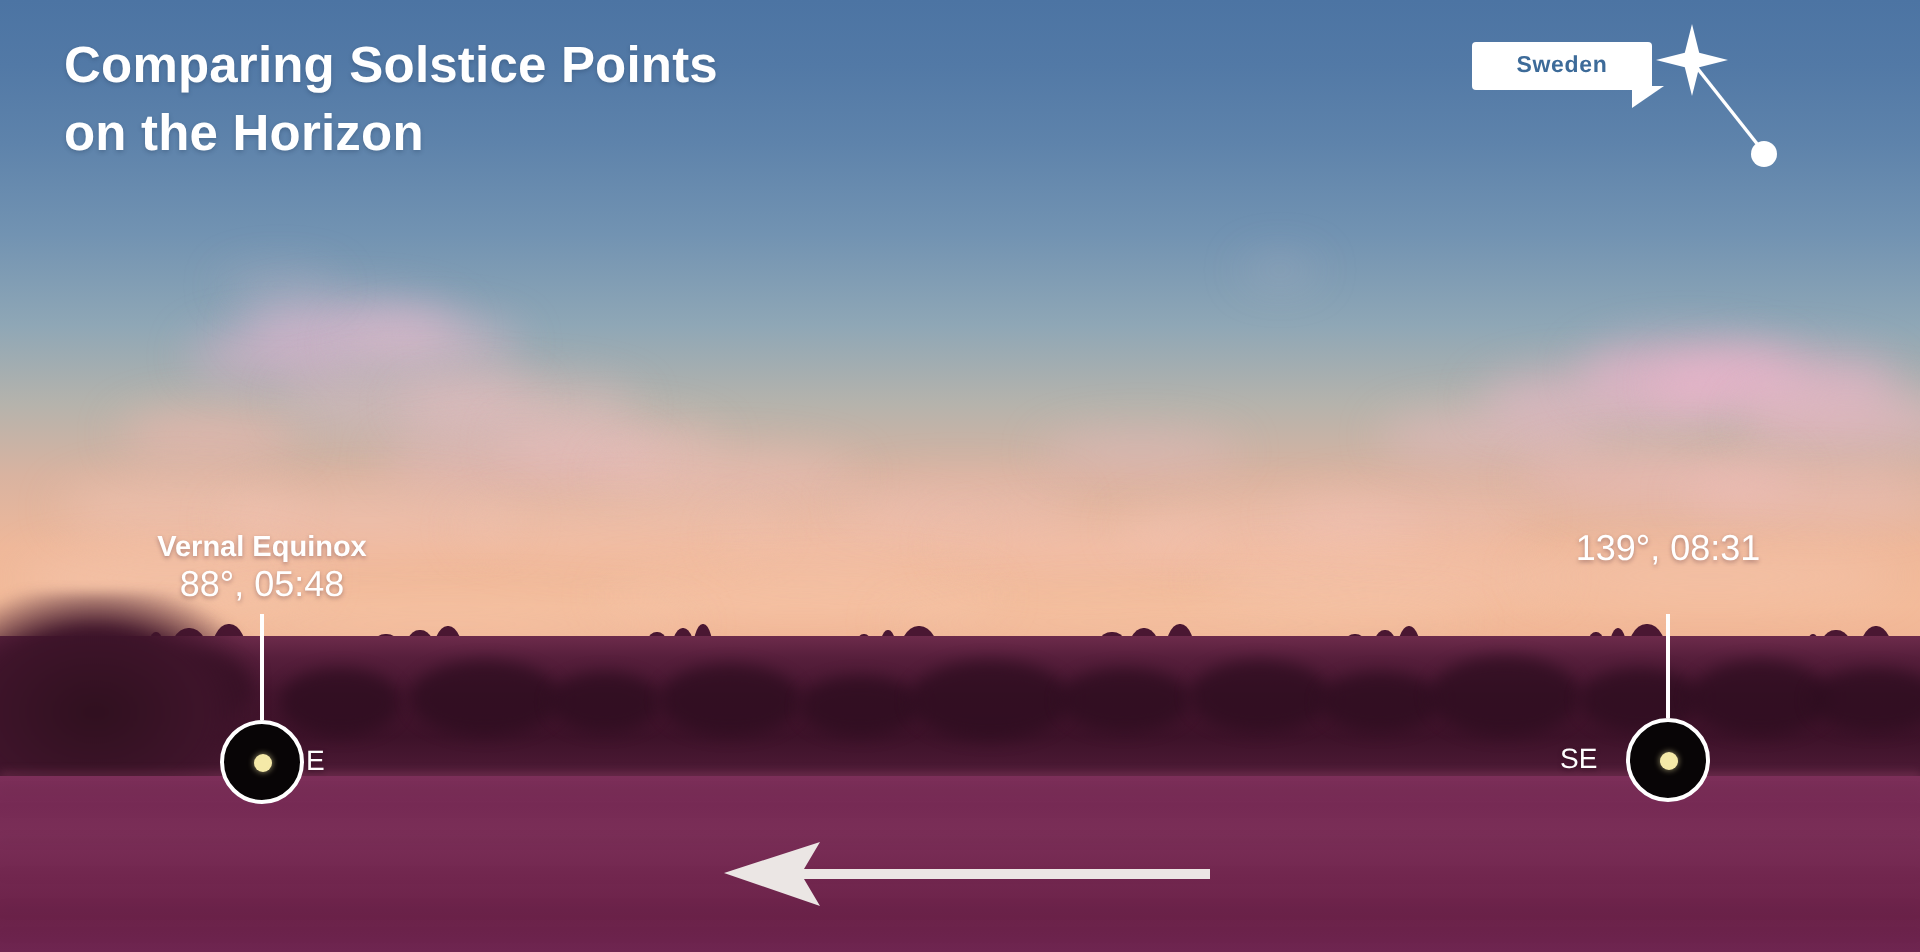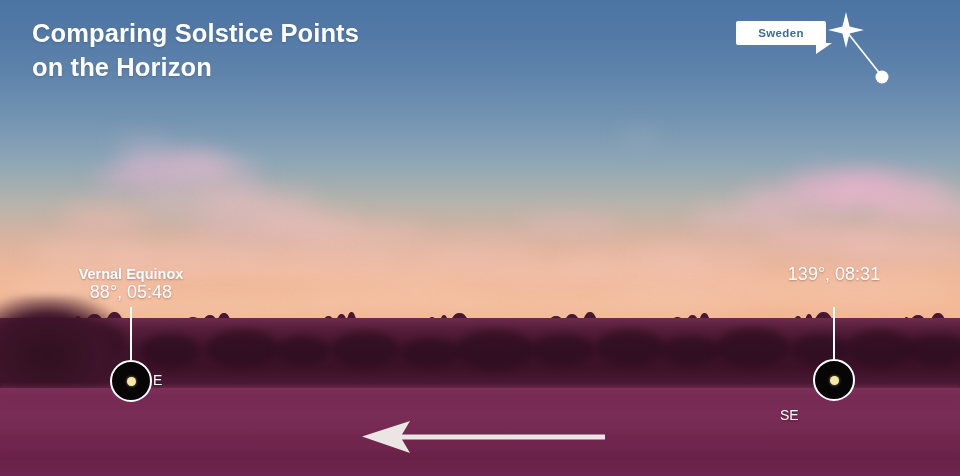--- a/index.html
+++ b/index.html
@@ -355,21 +355,21 @@
         <span class="value">88°, 05:48</span>
       </div>
       <div class="compass" style="top: 372px; left: 153px;">E</div>
       <div class="marker-stem" style="left: 833px; top: 307px; height: 52px;"></div>
       <div class="marker-dot" style="left: 813px; top: 359px;">
         <div class="marker-sun"></div>
       </div>
       <div class="marker-label" style="left: 724px; top: 265px; width: 220px;">
         <span class="value">139°, 08:31</span>
       </div>
-      <div class="compass" style="top: 371px; left: 780px; margin-top: 36px;">SE</div>
+      <div class="compass" style="top: 371px; left: 780px;">SE</div>
     </div>
 
   <svg class="arrow" width="260" height="40" viewBox="0 0 260 40">
 
     <path d="M4 18.5 L52 3 L44 16.5 L247 16.5 L247 21.5 L44 21.5 L52 35 Z" fill="#ebe6e4"></path>
   </svg>
 
 </div>
 
 </body></html>

